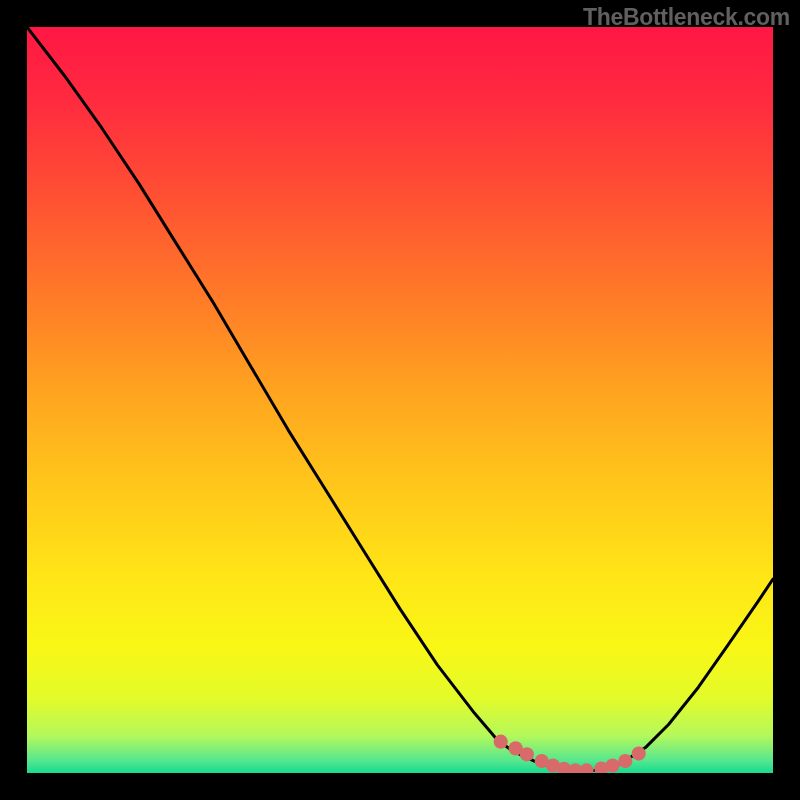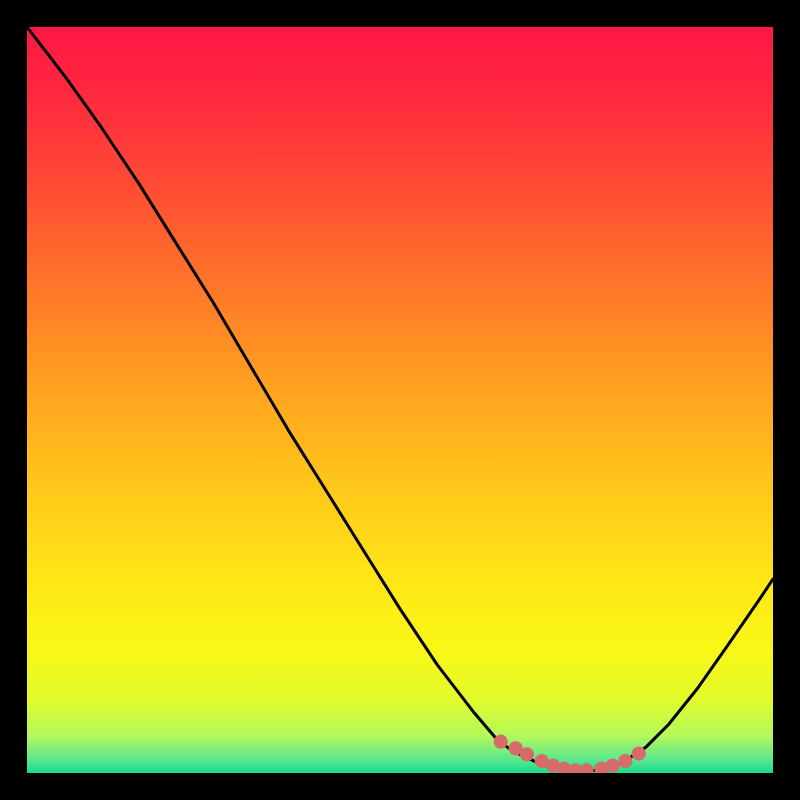--- a/index.html
+++ b/index.html
@@ -46,20 +46,21 @@
     width: 100%;
     height: 100%;
     z-index: 2;
     pointer-events: none;
   }
 </style>
 </head>
 <body>
 
 <div class="frame">
+  <div class="watermark">TheBottleneck.com</div>
   <div class="plot">
     <svg class="gradient" viewBox="0 0 100 100" preserveAspectRatio="none">
       <defs>
         <linearGradient id="bg-grad" x1="0" y1="0" x2="0" y2="1">
             <stop offset="0%" stop-color="#ff1744"></stop>
             <stop offset="10%" stop-color="#ff2b3f"></stop>
             <stop offset="22%" stop-color="#ff4e33"></stop>
             <stop offset="36%" stop-color="#ff7a28"></stop>
             <stop offset="50%" stop-color="#ffa71f"></stop>
             <stop offset="62%" stop-color="#ffc81a"></stop>

